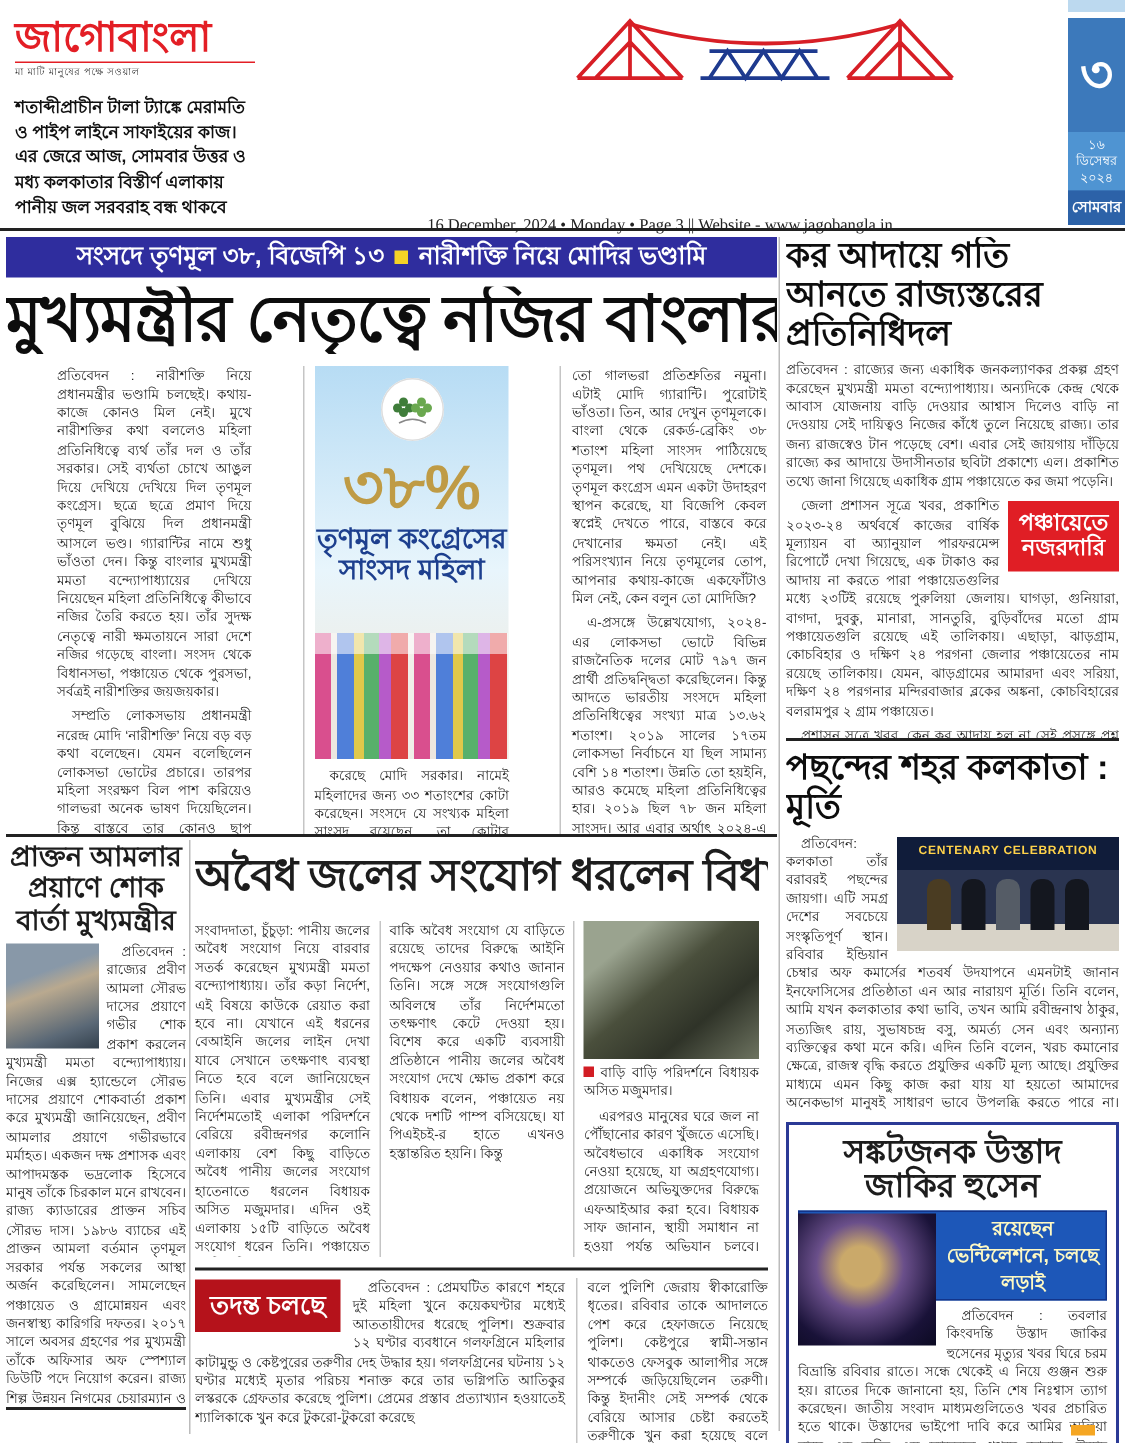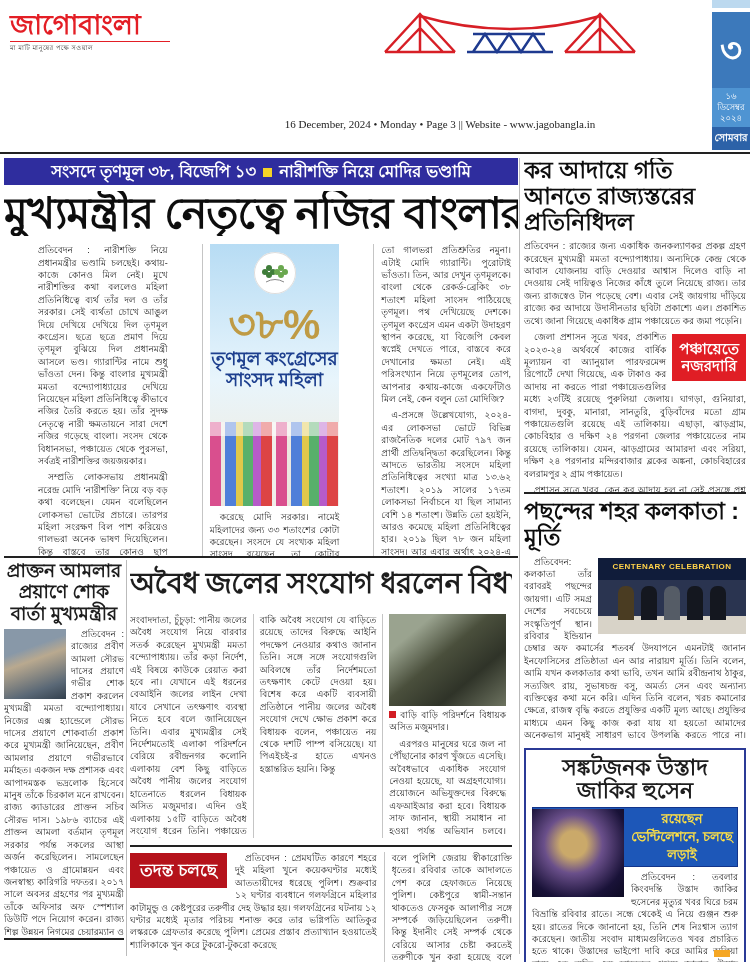--- a/index.html
+++ b/index.html
@@ -8,21 +8,21 @@
   
   .header{position:absolute;top:0;left:0;width:750px;height:152px;border-bottom:2px solid #222;}
   .logo-block{position:absolute;top:12px;left:10px;width:160px;}
   .logo-title{color:#e31e25;font-size:27px;font-weight:bold;line-height:1;}
   .logo-tagline{font-size:6.5px;color:#333;border-top:1px solid #e31e25;margin-top:2px;padding-top:1px;letter-spacing:.5px;}
   .notice{margin-top:10px;font-size:11.5px;font-weight:bold;line-height:1.45;color:#111;width:160px;}
   .masthead{position:absolute;top:30px;left:180px;width:520px;text-align:center;white-space:nowrap;}
   .masthead .m-red{color:#e3171f;font-size:76px;font-weight:900;letter-spacing:-2px;}
   .masthead .m-blue{color:#1e3a8f;font-size:76px;font-weight:900;letter-spacing:-2px;}
   .bridge{position:absolute;top:4px;left:375px;}
-  .dateline{position:absolute;top:118px;left:180px;width:520px;text-align:center;
+  .dateline{position:absolute;top:144px;left:180px;width:520px;text-align:center;
             font-family:"Liberation Serif","DejaVu Serif",serif;font-size:11px;color:#222;}
   .corner-tab{position:absolute;top:0;left:712px;width:38px;height:8px;background:#bcd9ef;}
   .datebox{position:absolute;top:12px;left:712px;width:38px;height:128px;background:#3c79bb;color:#fff;text-align:center;}
   .datebox .dpage{font-size:34px;font-weight:bold;line-height:76px;}
   .datebox .ddate{background:#4f94d2;font-size:8.5px;line-height:1.3;padding:3px 1px;}
   .datebox .dday{background:#2c62a8;font-size:10px;font-weight:bold;padding:3px 0;}
   
   .vrule{position:absolute;width:1px;background:#bbb;}
   .body-txt{font-size:9px;line-height:1.38;text-align:justify;color:#222;}
   .body-txt p{margin:0 0 4px 0;text-indent:10px;}
@@ -62,21 +62,21 @@
   .pc-banner{position:absolute;top:3px;width:100%;text-align:center;color:#ffd24a;
              font-size:8px;font-weight:bold;letter-spacing:.5px;}
   .pc-figs{position:absolute;bottom:14px;left:6px;right:6px;height:34px;display:flex;gap:7px;justify-content:center;}
   .pc-figs div{width:16px;background:#14171f;border-radius:7px 7px 0 0;}
   .pc-figs div:nth-child(1){background:#4a3c22;}
   .pc-figs div:nth-child(3){background:#555c66;}
   .zakir{border:2px solid #2b3a96;margin-top:6px;padding:6px;height:202px;}
   .zakir-h{font-size:22px;font-weight:900;text-align:center;margin:0 0 5px 0;line-height:1.05;}
   .photo-zakir{float:left;width:92px;height:88px;margin:2px 7px 3px 0;
       background:radial-gradient(circle at 45% 40%,#caa96a 0 18%,#6a4f8a 40%,#191238 75%,#0c0a22 100%);}
-  .subhead-blue{background:#1d57b8;border:1px solid #12348a;color:#fde047;font-size:13px;font-weight:bold;
+  .subhead-blue{background:#1d57b8;border:1px solid #12348a;color:#fef9c3;font-size:13px;font-weight:bold;
                 text-align:center;padding:2px 4px;margin:0 0 4px 0;}
   
   .obit{position:absolute;top:560px;left:4px;width:120px;height:378px;border-bottom:2px solid #222;overflow:hidden;}
   .obit-h{font-size:18.5px;font-weight:900;line-height:1.15;text-align:center;margin:0 0 4px 0;}
   .photo-obit{float:left;width:62px;height:70px;margin:1px 5px 2px 0;
       background:linear-gradient(160deg,#8898a8 0 30%,#b9a98f 45%,#5a6876 80%,#33404d 100%);}
   
   .water{position:absolute;top:560px;left:130px;width:382px;height:278px;overflow:hidden;}
   .water-h{font-size:29px;font-weight:900;letter-spacing:-.5px;margin:0 0 5px 0;white-space:nowrap;overflow:hidden;}
   .water-cols{display:flex;height:238px;overflow:hidden;}
@@ -99,20 +99,21 @@
 </style>
 </head>
 <body>
 
 <div class="page">
 
   <div class="header">
     <div class="logo-block">
       <div class="logo-title">জাগোবাংলা</div>
       <div class="logo-tagline">মা মাটি মানুষের পক্ষে সওয়াল</div>
+      <div class="notice">শতাব্দীপ্রাচীন টালা ট্যাঙ্কে মেরামতি ও পাইপ লাইনে সাফাইয়ের কাজ। এর জেরে আজ, সোমবার উত্তর ও মধ্য কলকাতার বিস্তীর্ণ এলাকায় পানীয় জল সরবরাহ বন্ধ থাকবে</div>
     </div>
 
     <div class="bridge">
       <svg width="270" height="52" viewBox="0 0 270 52">
         <g stroke="#d71f26" stroke-width="2.5" fill="none">
           <path d="M10 48 L45 10 L80 48 M10 48 L80 48 M22 48 L45 24 L68 48 M45 10 L45 48"></path>
           <path d="M190 48 L225 10 L260 48 M190 48 L260 48 M202 48 L225 24 L248 48 M225 10 L225 48"></path>
           <path d="M45 12 Q135 38 225 12"></path>
         </g>
         <g stroke="#1e3a8f" stroke-width="2.5" fill="none">

